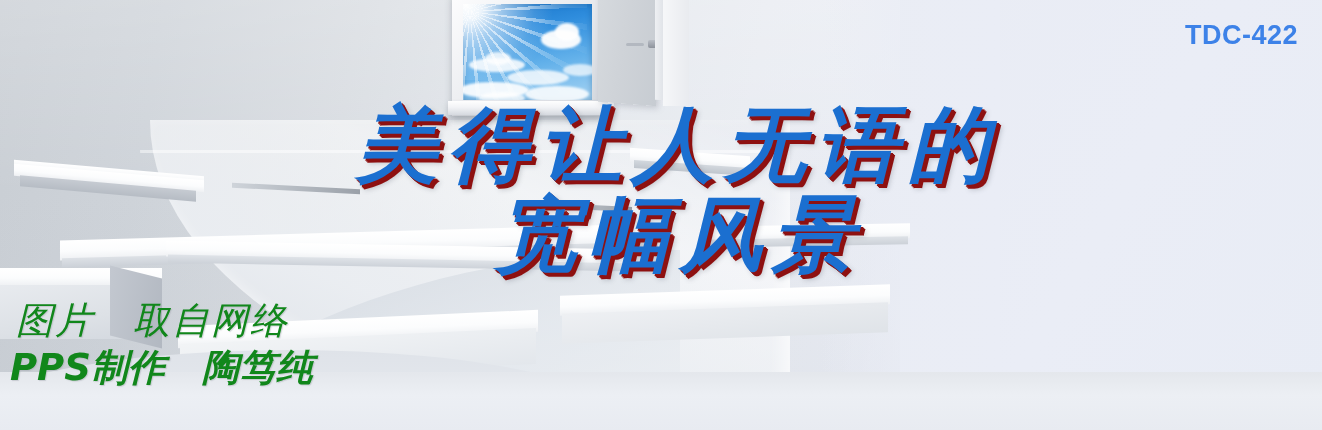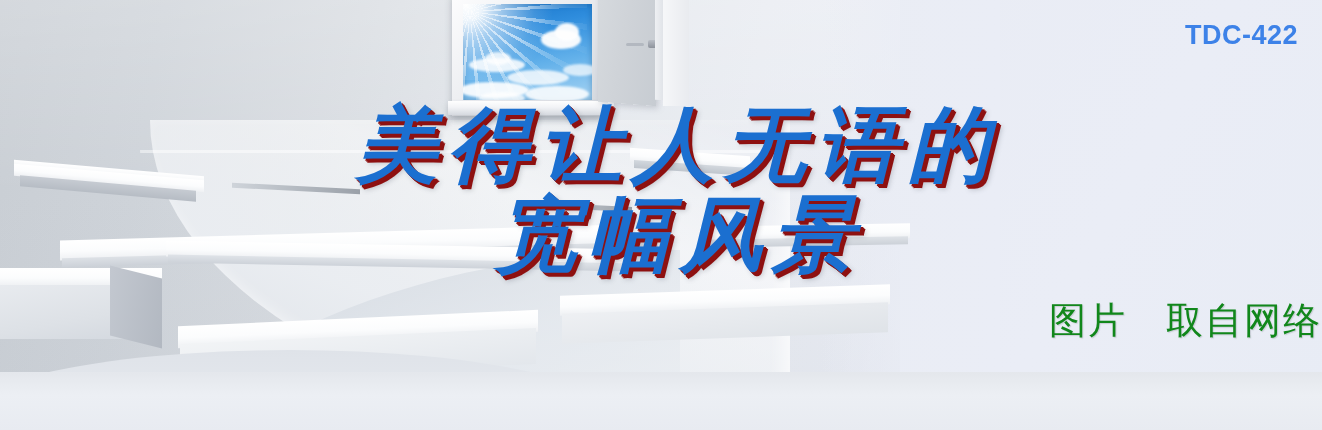--- a/index.html
+++ b/index.html
@@ -203,21 +203,21 @@
       3px 3px 0 #8e1111,
       4px 4px 0 #8e1111,
       2px 2px 0 #8e1111,
       5px 5px 5px rgba(90,96,108,.30);
     white-space:nowrap;
   }
   .tline1{padding-left:34px;}
   .tline2{padding-left:38px;margin-top:-6px;}
 
   .sub-block{
-    position:absolute;left:0;top:298px;width:1322px;text-align:right;
+    position:absolute;left:0;top:298px;width:1322px;text-align:left;font-style:italic;
   }
   .sline{
     font-family:"DejaVu Serif","Liberation Serif",serif;
     font-size:37px;line-height:45px;
     color:#11871b;
     white-space:pre;
     letter-spacing:2px;
     text-shadow:1px 1px 1px rgba(160,165,172,.45);
     padding-left:16px;
   }
@@ -308,16 +308,17 @@
 
     <div class="tdc">TDC-422</div>
 
     <div class="title-block">
       <div class="tline tline1">美得让人无语的</div>
       <div class="tline tline2">宽幅风景</div>
     </div>
 
     <div class="sub-block">
       <div class="sline">图片　取自网络</div>
+      <div class="sline2">PPS制作　陶笃纯</div>
     </div>
 
   </div>
 </div>
 
 </body></html>

